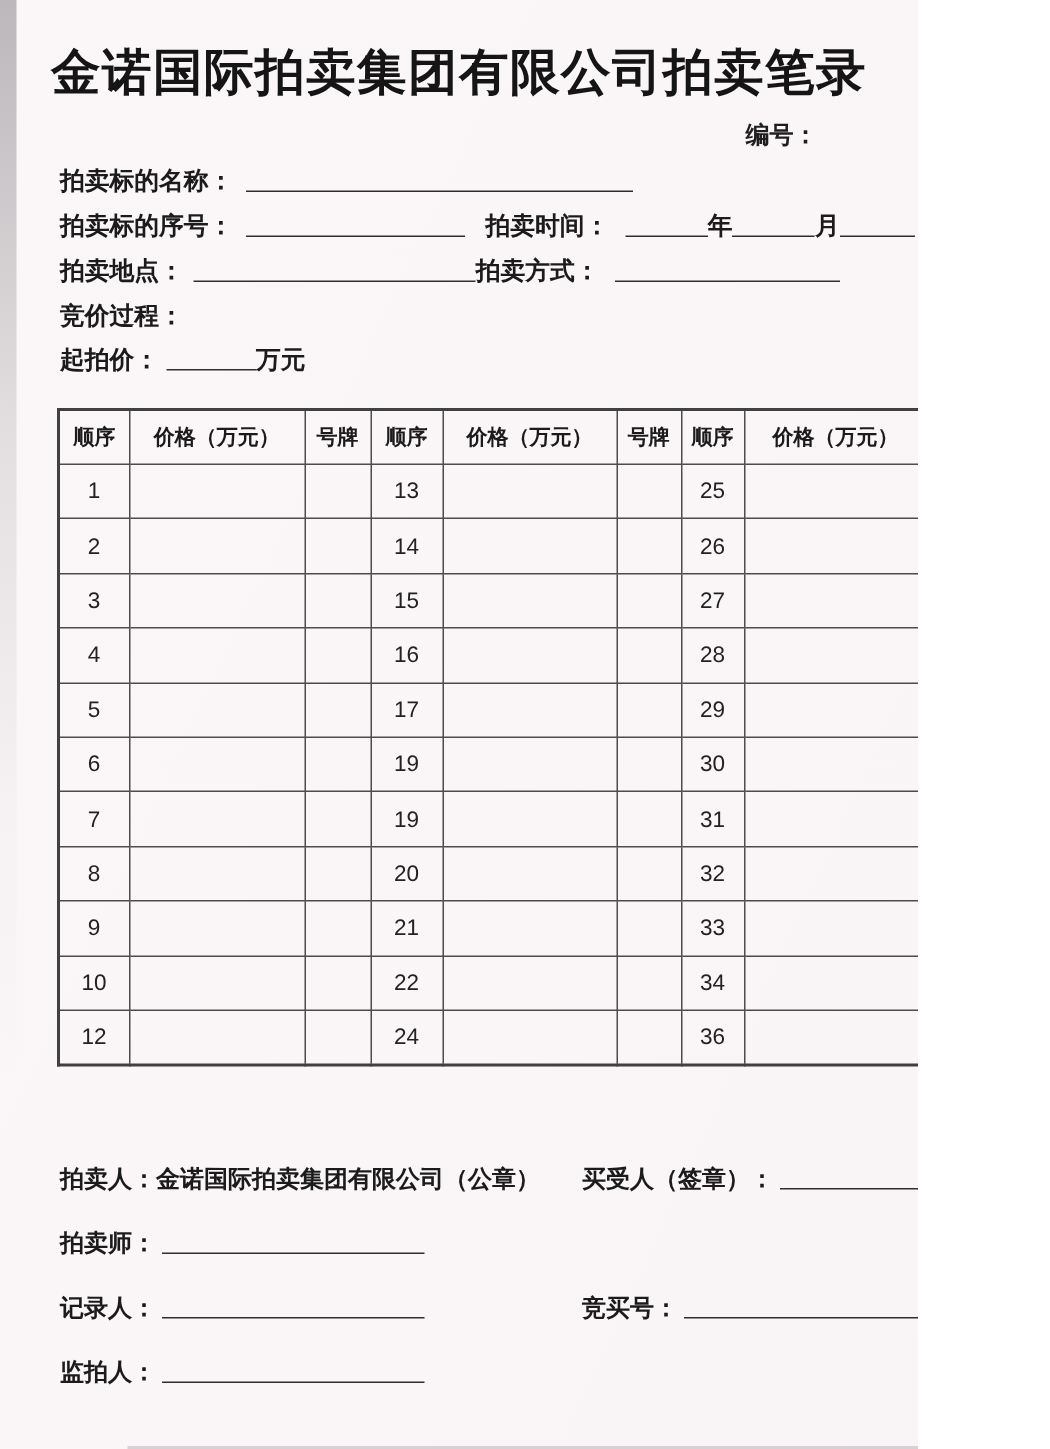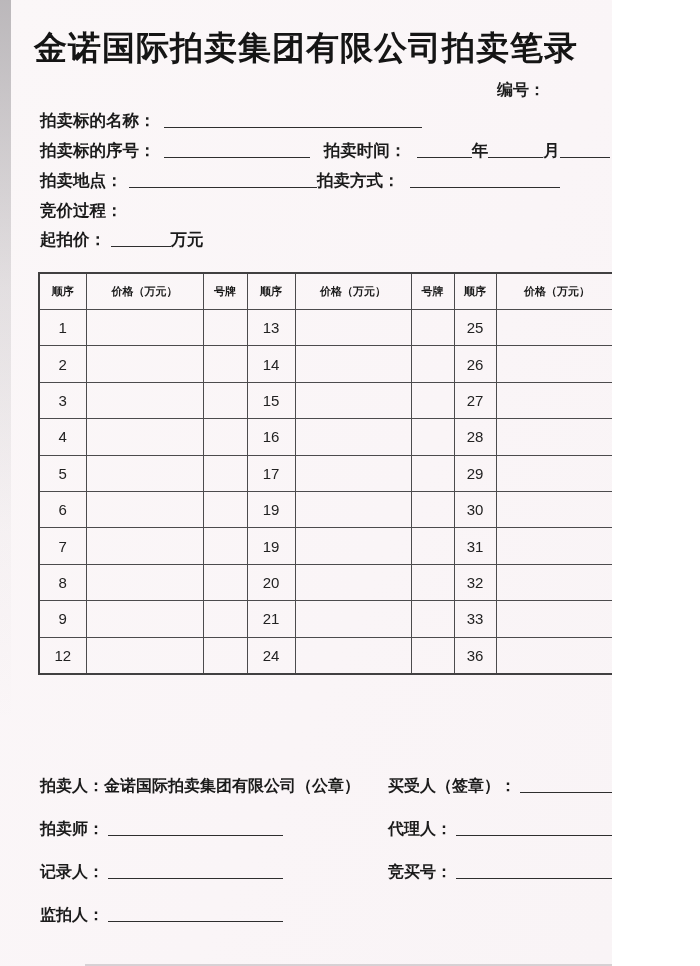--- a/index.html
+++ b/index.html
@@ -60,21 +60,21 @@
   }
   .auction-table th, .auction-table td {
     border: 1.5px solid #4c4b4d;
     padding: 0;
     text-align: center;
     overflow: hidden;
   }
   .auction-table { border: 2px solid #414041; }
   .auction-table th {
     height: 35px;
-    font-size: 11px; font-weight: bold; color: #1b1b1b;
+    font-size: 14px; font-weight: bold; color: #1b1b1b;
   }
   .auction-table td {
     height: 35.4px;
     font-size: 15px; font-weight: normal; color: #222;
   }
   .footer-line {
     position: absolute;
     font-size: 16px; font-weight: bold;
     white-space: nowrap; color: #1b1b1b;
   }
@@ -236,20 +236,31 @@
           <td></td>
           <td></td>
           <td>21</td>
           <td></td>
           <td></td>
           <td>33</td>
           <td></td>
           <td></td>
         </tr>
         <tr>
+          <td>10</td>
+          <td></td>
+          <td></td>
+          <td>22</td>
+          <td></td>
+          <td></td>
+          <td>34</td>
+          <td></td>
+          <td></td>
+        </tr>
+        <tr>
           <td>12</td>
           <td></td>
           <td></td>
           <td>24</td>
           <td></td>
           <td></td>
           <td>36</td>
           <td></td>
           <td></td>
         </tr>
@@ -261,24 +272,20 @@
     <span class="u" style="width:122px"></span>
   </div>
   <div class="footer-line" style="top:776px; left:40px">
     <span>拍卖人：金诺国际拍卖集团有限公司（公章）</span>
   </div>
 
   <div class="footer-line" style="top:819px; left:40px">
     <span>拍卖师：</span>
     <span class="u" style="width:175px"></span>
   </div>
-  <div class="footer-line" style="top:819px; left:388px">
-    <span>代理人：</span>
-    <span class="u" style="width:178px"></span>
-  </div>
 
   <div class="footer-line" style="top:862px; left:40px">
     <span>记录人：</span>
     <span class="u" style="width:175px"></span>
   </div>
   <div class="footer-line" style="top:905px; left:40px">
     <span>监拍人：</span>
     <span class="u" style="width:175px"></span>
   </div>
 

